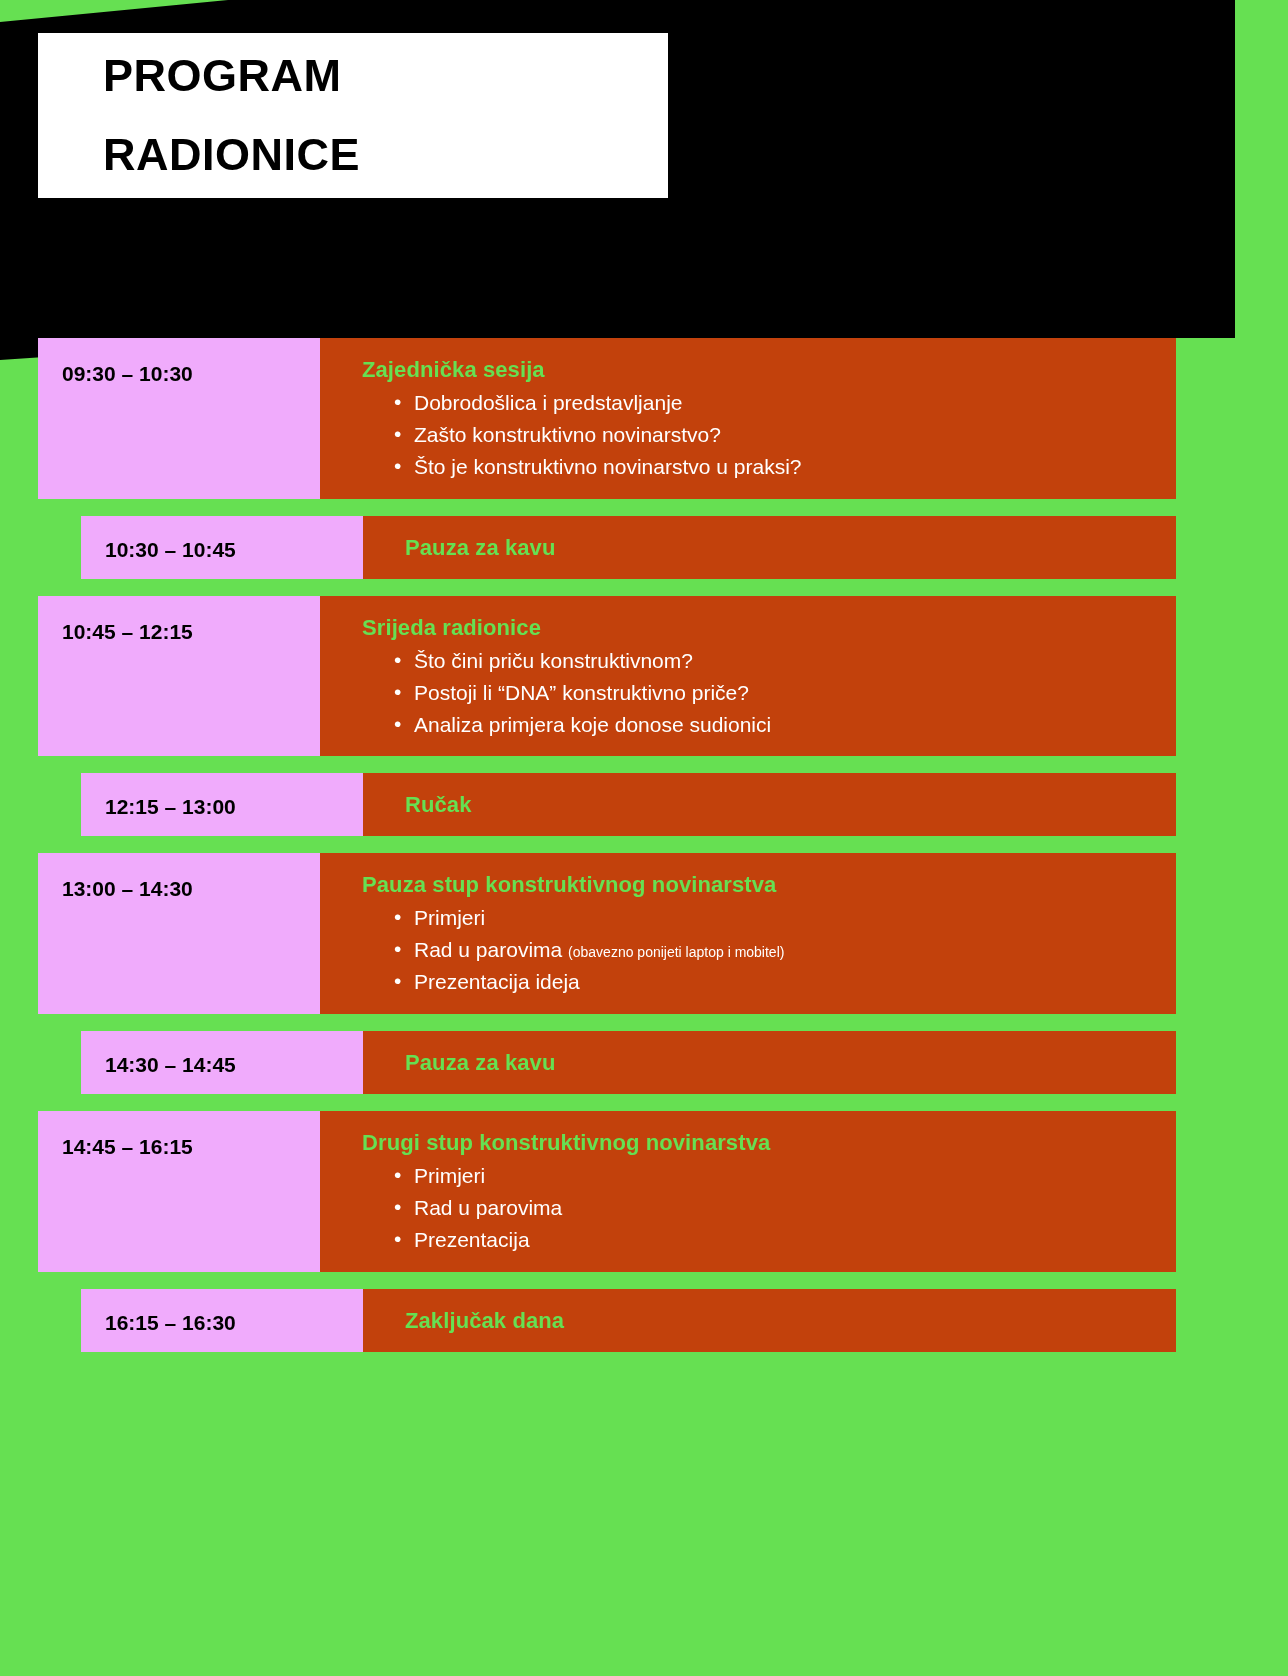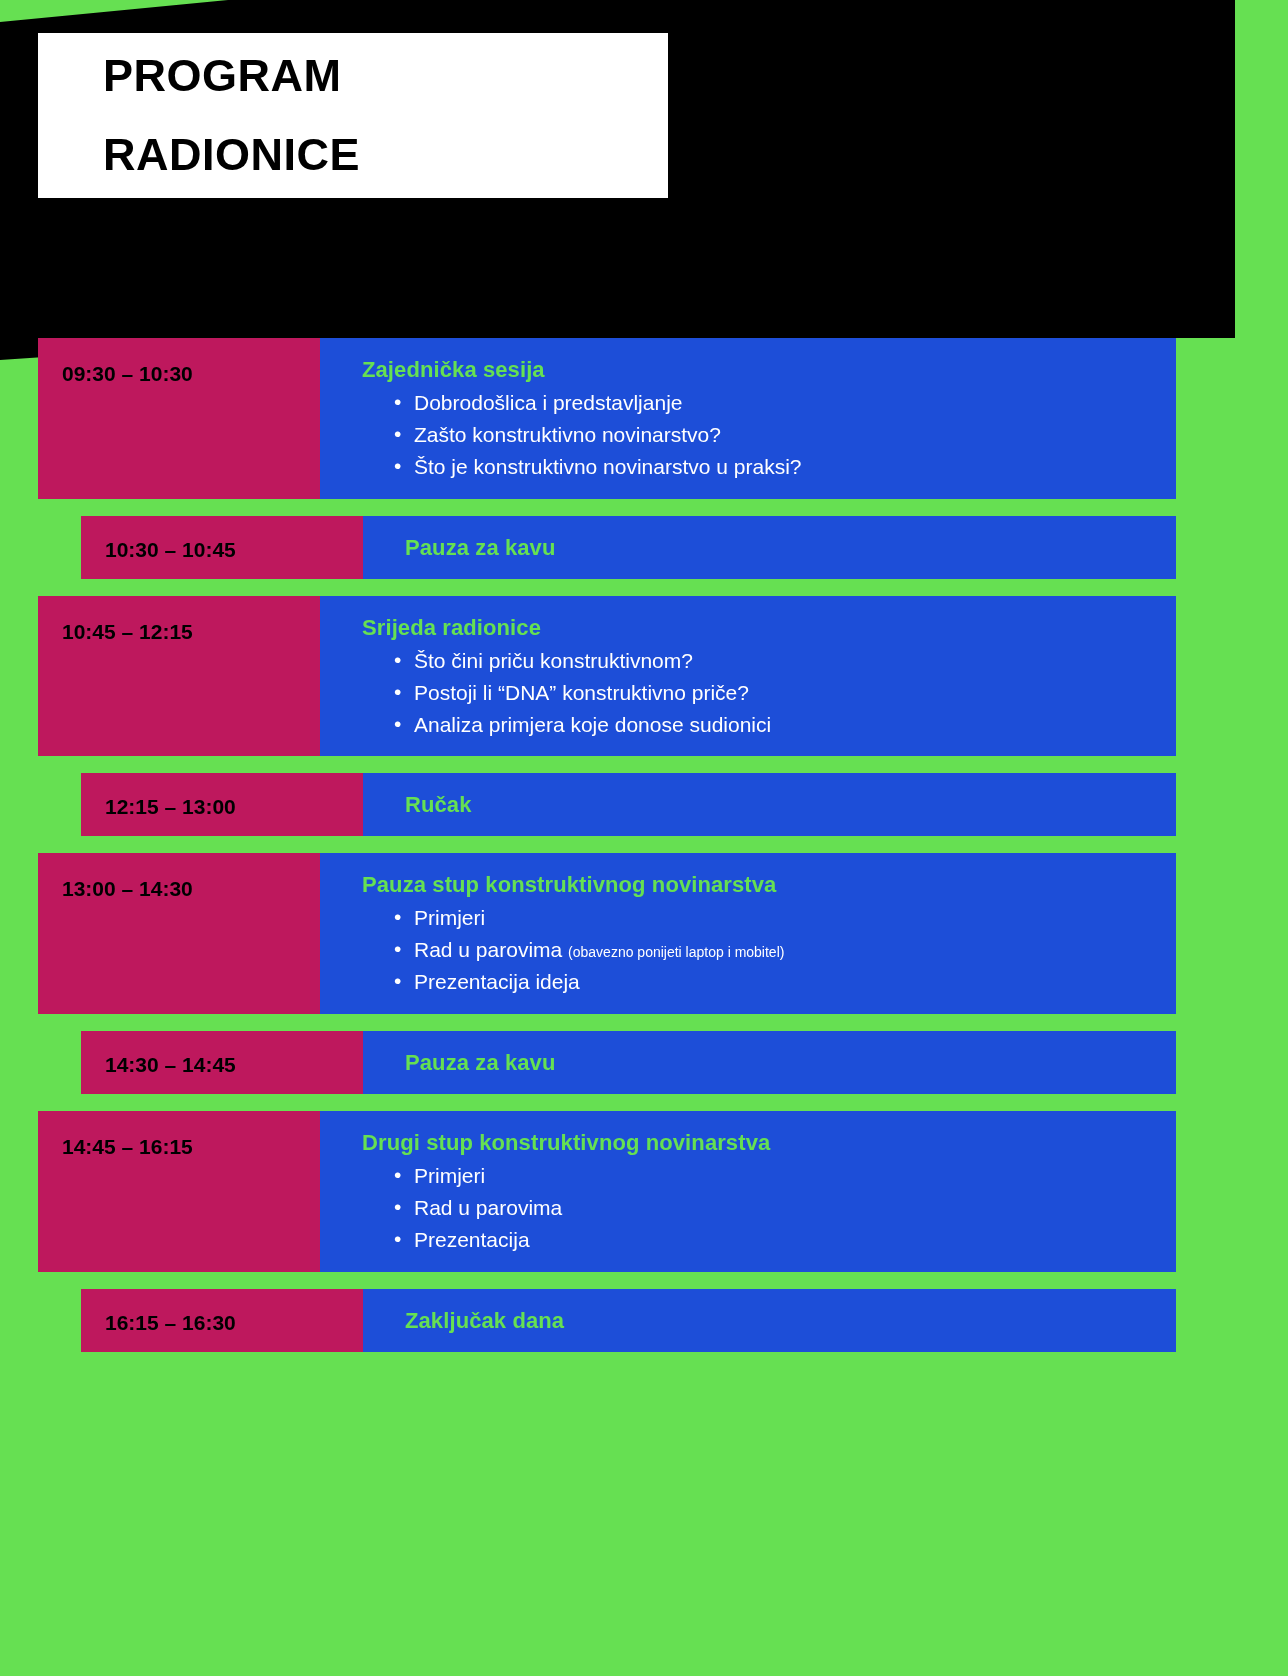--- a/index.html
+++ b/index.html
@@ -66,30 +66,30 @@
     top: 338px;
     width: 1138px;
   }
   .row {
     display: flex;
     margin-bottom: 17px;
     min-height: 68px;
   }
   .row .time {
     width: 282px;
-    background: #be185d;
+    background: #f0abfc;
     color: #000;
     font-size: 21px;
     font-weight: bold;
     padding: 22px 0 0 24px;
     flex: none;
   }
   .row .body {
     flex: 1;
-    background: #1d4ed8;
+    background: #c2410c;
     padding: 19px 0 16px 42px;
   }
   .row.compact .body { padding: 19px 0 18px 42px; }
   .row.compact { min-height: 62px; padding-left: 43px; }
   .row .heading {
     color: #66e052;
     font-size: 22px;
     font-weight: bold;
     letter-spacing: 0.1px;
   }

